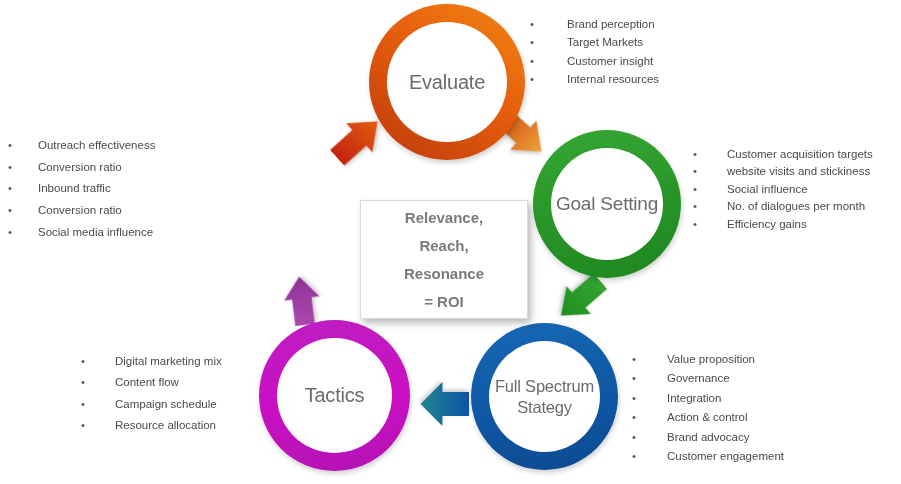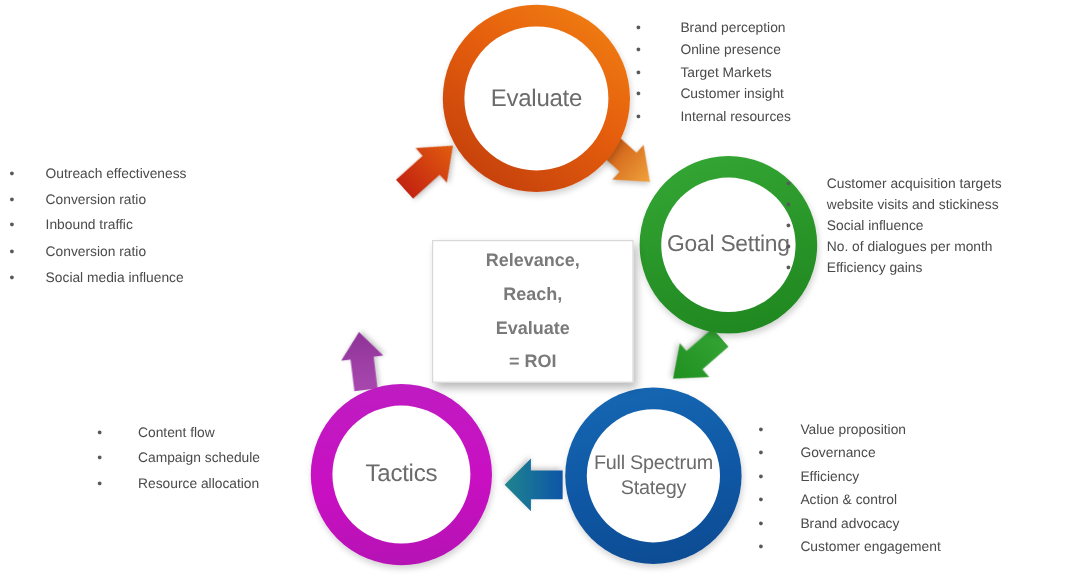--- a/index.html
+++ b/index.html
@@ -61,21 +61,21 @@
   .bullets {
     position:absolute; margin:0; padding:0; list-style:none;
     font-size:11.5px; color:#4a4a4a; z-index:4; white-space:nowrap;
   }
   .bullets li { position:relative; }
   .bullets li::before {
     content:"\2022"; position:absolute; left:0; color:#595959;
   }
   .bullets-evaluate { left:530px; top:15px;  line-height:18.4px; }
   .bullets-evaluate li { padding-left:37px; }
-  .bullets-goal     { left:655px; top:146px; line-height:17.4px; }
+  .bullets-goal     { left:693px; top:146px; line-height:17.4px; }
   .bullets-goal li  { padding-left:34px; }
   .bullets-full     { left:632px; top:350px; line-height:19.4px; }
   .bullets-full li  { padding-left:35px; }
   .bullets-tactics  { left:81px;  top:351px; line-height:21.3px; }
   .bullets-tactics li { padding-left:34px; }
   .bullets-measure  { left:8px;   top:135px; line-height:21.7px; }
   .bullets-measure li { padding-left:30px; }
 </style>
 </head>
 <body>
@@ -150,50 +150,50 @@
 
   <div class="ring ring-tactics">
     <div class="ring-inner"></div>
     <div class="ring-label label-lg">Tactics</div>
   </div>
 
 
   <div class="center-box">
     <div class="center-text">Relevance,
 Reach,
-Evaluate
+Resonance
 = ROI</div>
   </div>
 
   <ul class="bullets bullets-evaluate">
     <li>Brand perception</li>
-    <li>Online presence</li>
     <li>Target Markets</li>
     <li>Customer insight</li>
     <li>Internal resources</li>
   </ul>
 
   <ul class="bullets bullets-goal">
     <li>Customer acquisition targets</li>
     <li>website visits and stickiness</li>
     <li>Social influence</li>
     <li>No. of dialogues per month</li>
     <li>Efficiency gains</li>
   </ul>
 
   <ul class="bullets bullets-full">
     <li>Value proposition</li>
     <li>Governance</li>
-    <li>Efficiency</li>
+    <li>Integration</li>
     <li>Action &amp; control</li>
     <li>Brand advocacy</li>
     <li>Customer engagement</li>
   </ul>
 
   <ul class="bullets bullets-tactics">
+    <li>Digital marketing mix</li>
     <li>Content flow</li>
     <li>Campaign schedule</li>
     <li>Resource allocation</li>
   </ul>
 
   <ul class="bullets bullets-measure">
     <li>Outreach effectiveness</li>
     <li>Conversion ratio</li>
     <li>Inbound traffic</li>
     <li>Conversion ratio</li>

